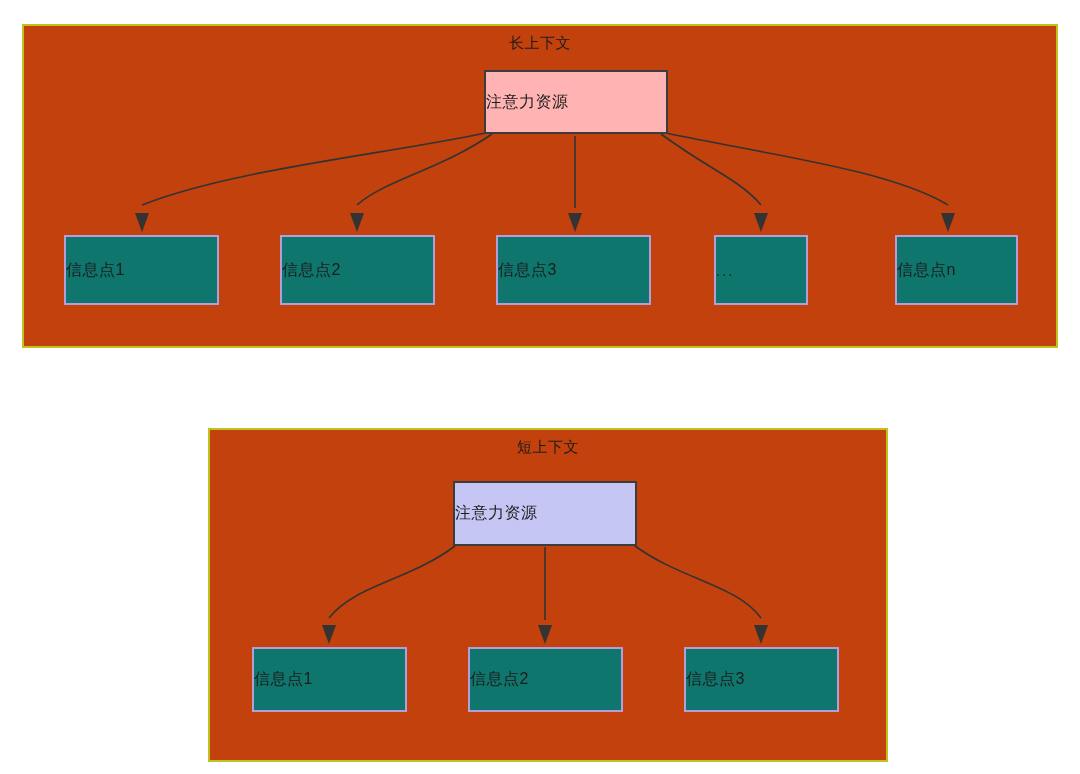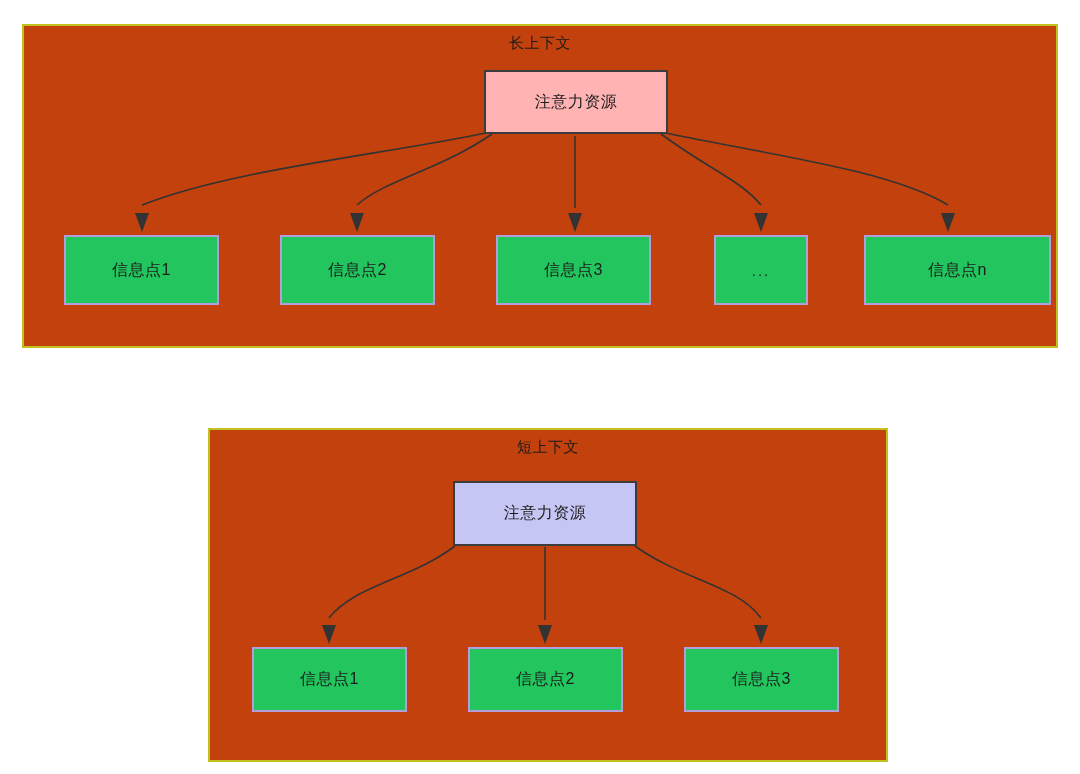--- a/index.html
+++ b/index.html
@@ -48,35 +48,34 @@
     font-size: 15px;
     color: #1c1c1c;
     letter-spacing: 0.5px;
     line-height: 20px;
   }
   .node {
     position: absolute;
     box-sizing: border-box;
     display: flex;
     align-items: center;
-    justify-content: center;
     font-size: 16px;
     color: #1c1c1c;
     letter-spacing: 0.5px;
   }
   .node.attention-red {
     background: #ffb3b3;
     border: 2px solid #3c3c3c;
   }
   .node.attention-blue {
     background: #c6c6f5;
     border: 2px solid #3c3c3c;
   }
   .node.info {
-    background: #22c55e;
+    background: #0f766e;
     border: 2px solid #b39ddb;
   }
   .node.ellipsis {
     font-size: 15px;
     letter-spacing: 2px;
   }
   svg.edges {
     position: absolute;
     left: 0;
     top: 0;
@@ -135,21 +134,21 @@
   </div>
 
   <div class="node info" style="left:496px; top:235px; width:155px; height:70px;">
     <span>信息点3</span>
   </div>
 
   <div class="node info ellipsis" style="left:714px; top:235px; width:94px; height:70px;">
     <span>...</span>
   </div>
 
-  <div class="node info" style="left:864px; top:235px; width:187px; height:70px;">
+  <div class="node info" style="left:895px; top:235px; width:123px; height:70px;">
     <span>信息点n</span>
   </div>
 
   <div class="group-box" id="group-short">
     <div class="group-title">短上下文</div>
   </div>
 
   <svg class="edges">
     <path d="M 455,546 C 410,580 355,585 329,618"></path>
     <polygon points="329,644 322,625 336,625"></polygon>

